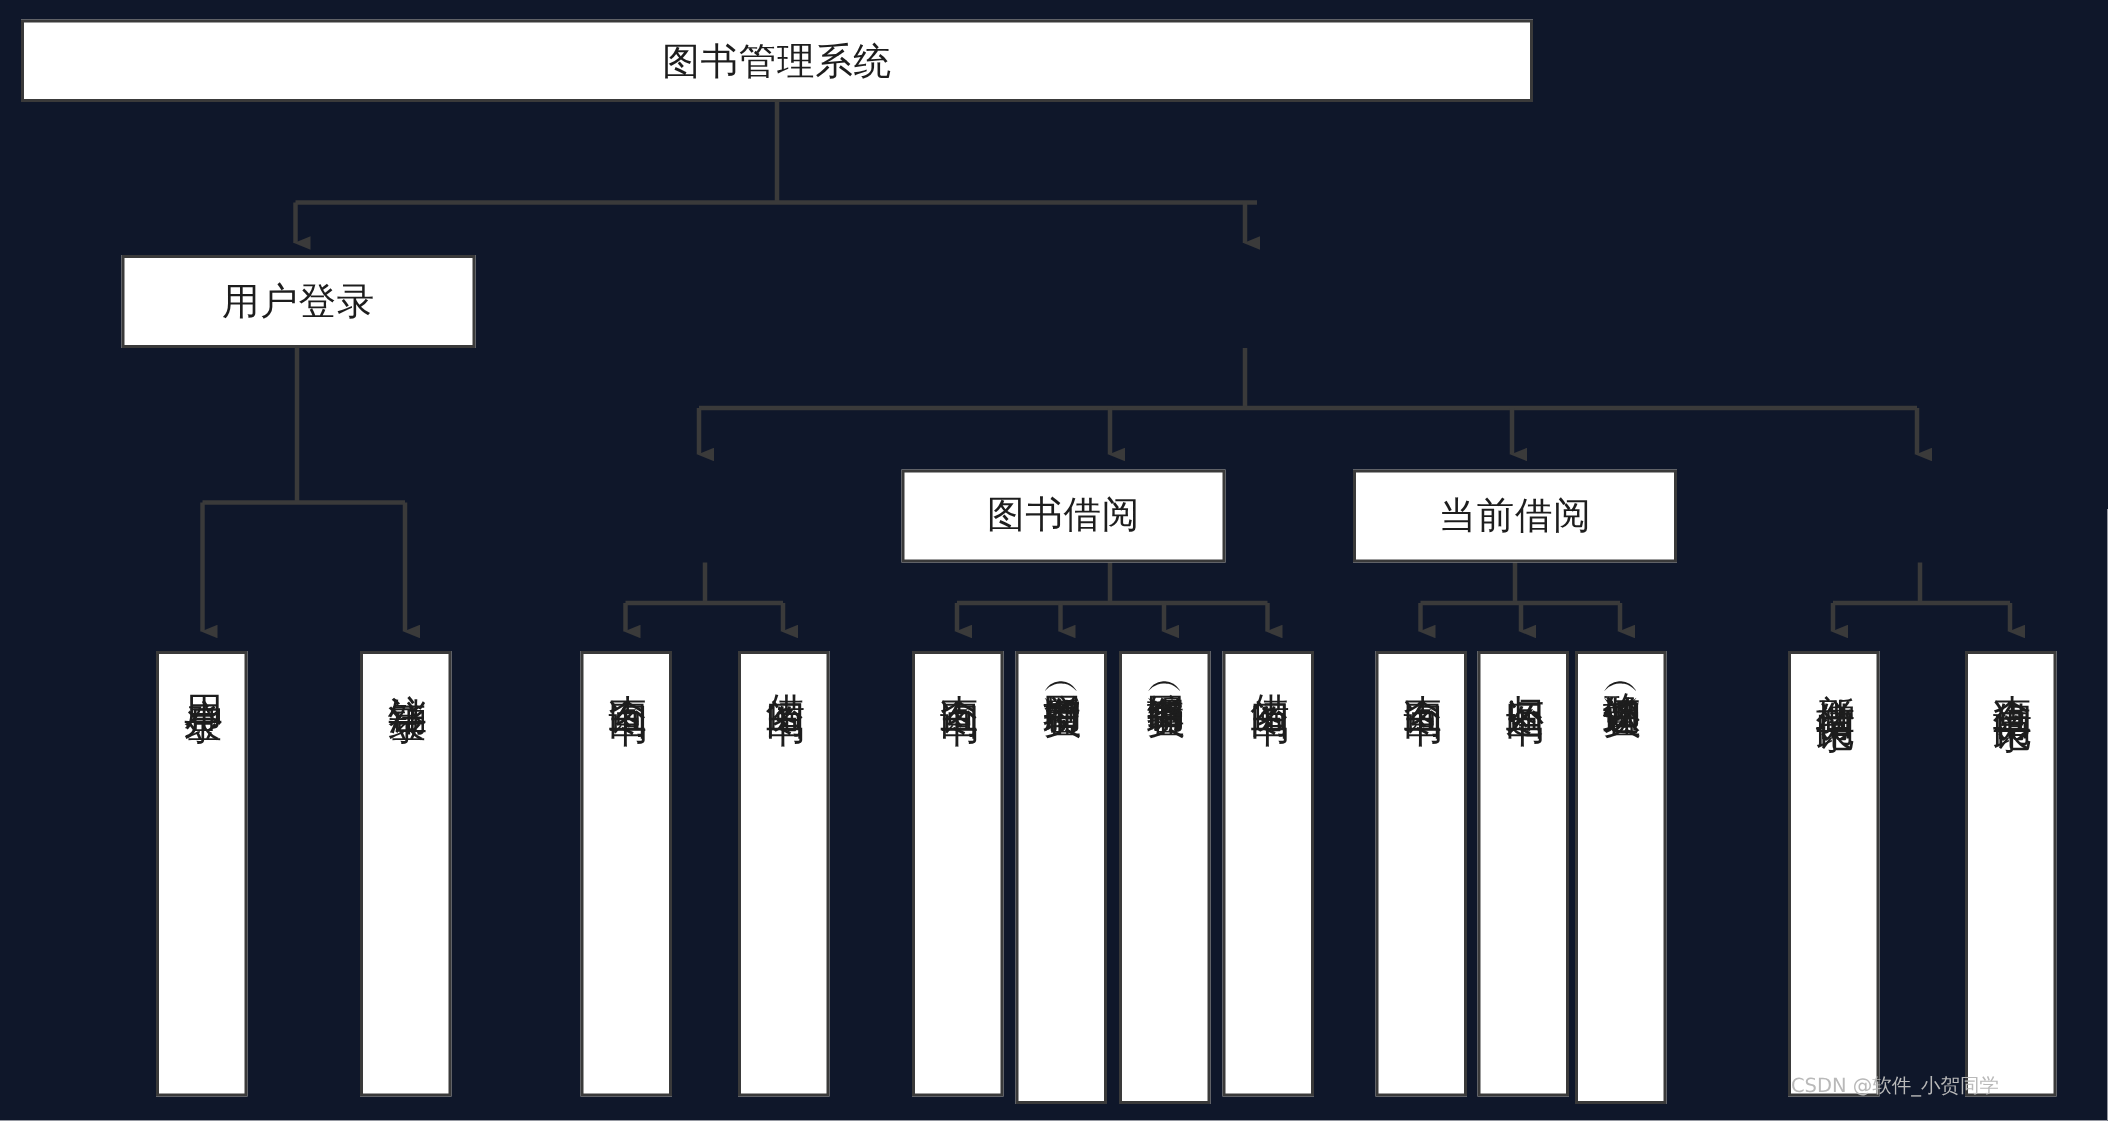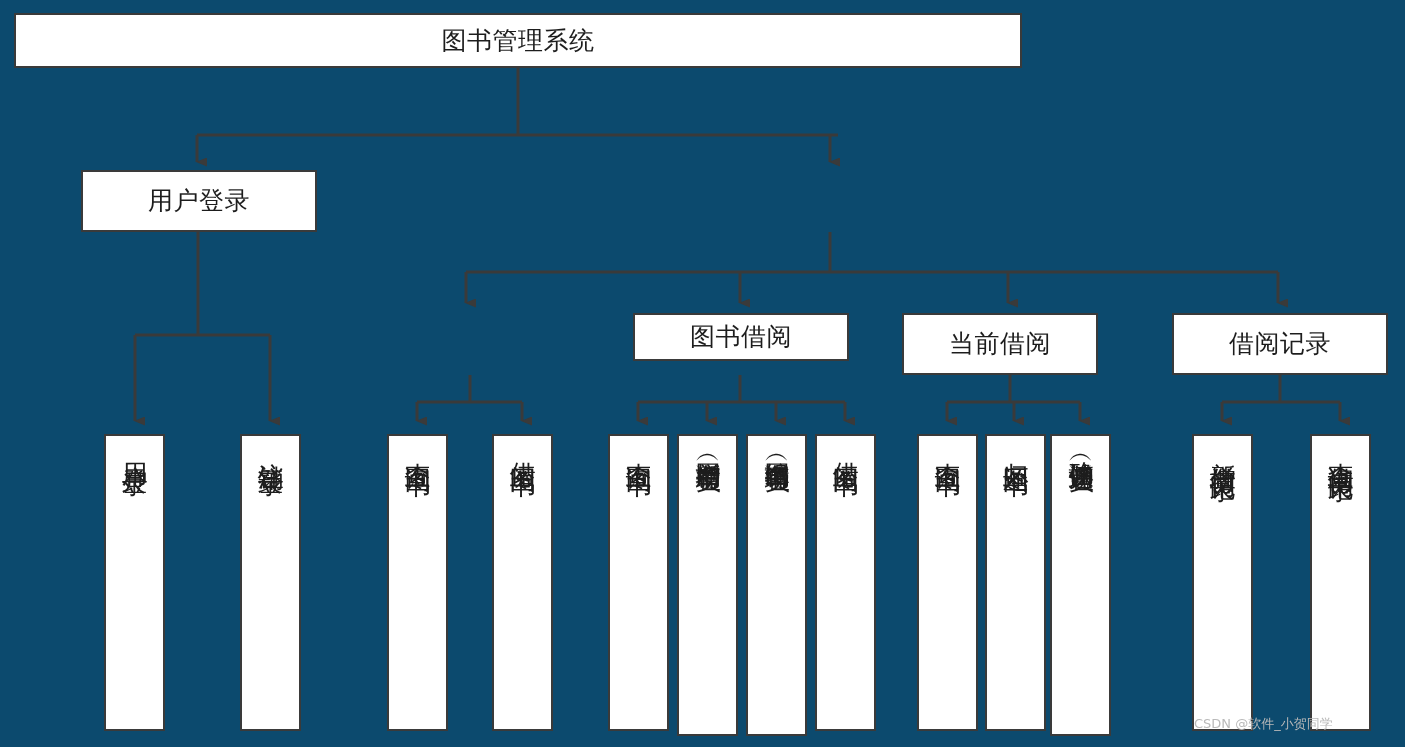--- a/index.html
+++ b/index.html
@@ -7,21 +7,21 @@
     padding: 0;
     background: #ffffff;
   }
   body {
     font-family: "DejaVu Sans", "Liberation Sans", sans-serif;
   }
   #canvas {
     position: relative;
     width: 1405px;
     height: 747px;
-    background: #0c4a6e;
+    background: #0f172a;
     overflow: hidden;
   }
   svg.edges {
     position: absolute;
     left: 0;
     top: 0;
     width: 1405px;
     height: 747px;
     pointer-events: none;
   }
@@ -127,28 +127,25 @@
   </svg>
 
   <div class="node horizontal" style="left:14px; top:13px; width:1008px; height:55px;">
     <span class="node-label">图书管理系统</span>
   </div>
 
   <div class="node horizontal" style="left:81px; top:170px; width:236px; height:62px;">
     <span class="node-label">用户登录</span>
   </div>
 
-  <div class="node horizontal" style="left:633px; top:313px; width:216px; height:48px;font-family:Liberation Serif, serif;">
+  <div class="node horizontal" style="left:601px; top:313px; width:216px; height:62px;font-family:Liberation Serif, serif;">
     <span class="node-label">图书借阅</span>
   </div>
-  <div class="node horizontal" style="left:902px; top:313px; width:196px; height:62px;">
+  <div class="node horizontal" style="left:902px; top:313px; width:216px; height:62px;">
     <span class="node-label">当前借阅</span>
-  </div>
-  <div class="node horizontal" style="left:1172px; top:313px; width:216px; height:62px;">
-    <span class="node-label">借阅记录</span>
   </div>
 
   <div class="node vertical" style="left:104px; top:434px; width:61px; height:297px;">
     <span class="node-label">用户登录</span>
   </div>
   <div class="node vertical" style="left:240px; top:434px; width:61px; height:297px;">
     <span class="node-label">注销登录</span>
   </div>
 
   <div class="node vertical" style="left:387px; top:434px; width:61px; height:297px;">

